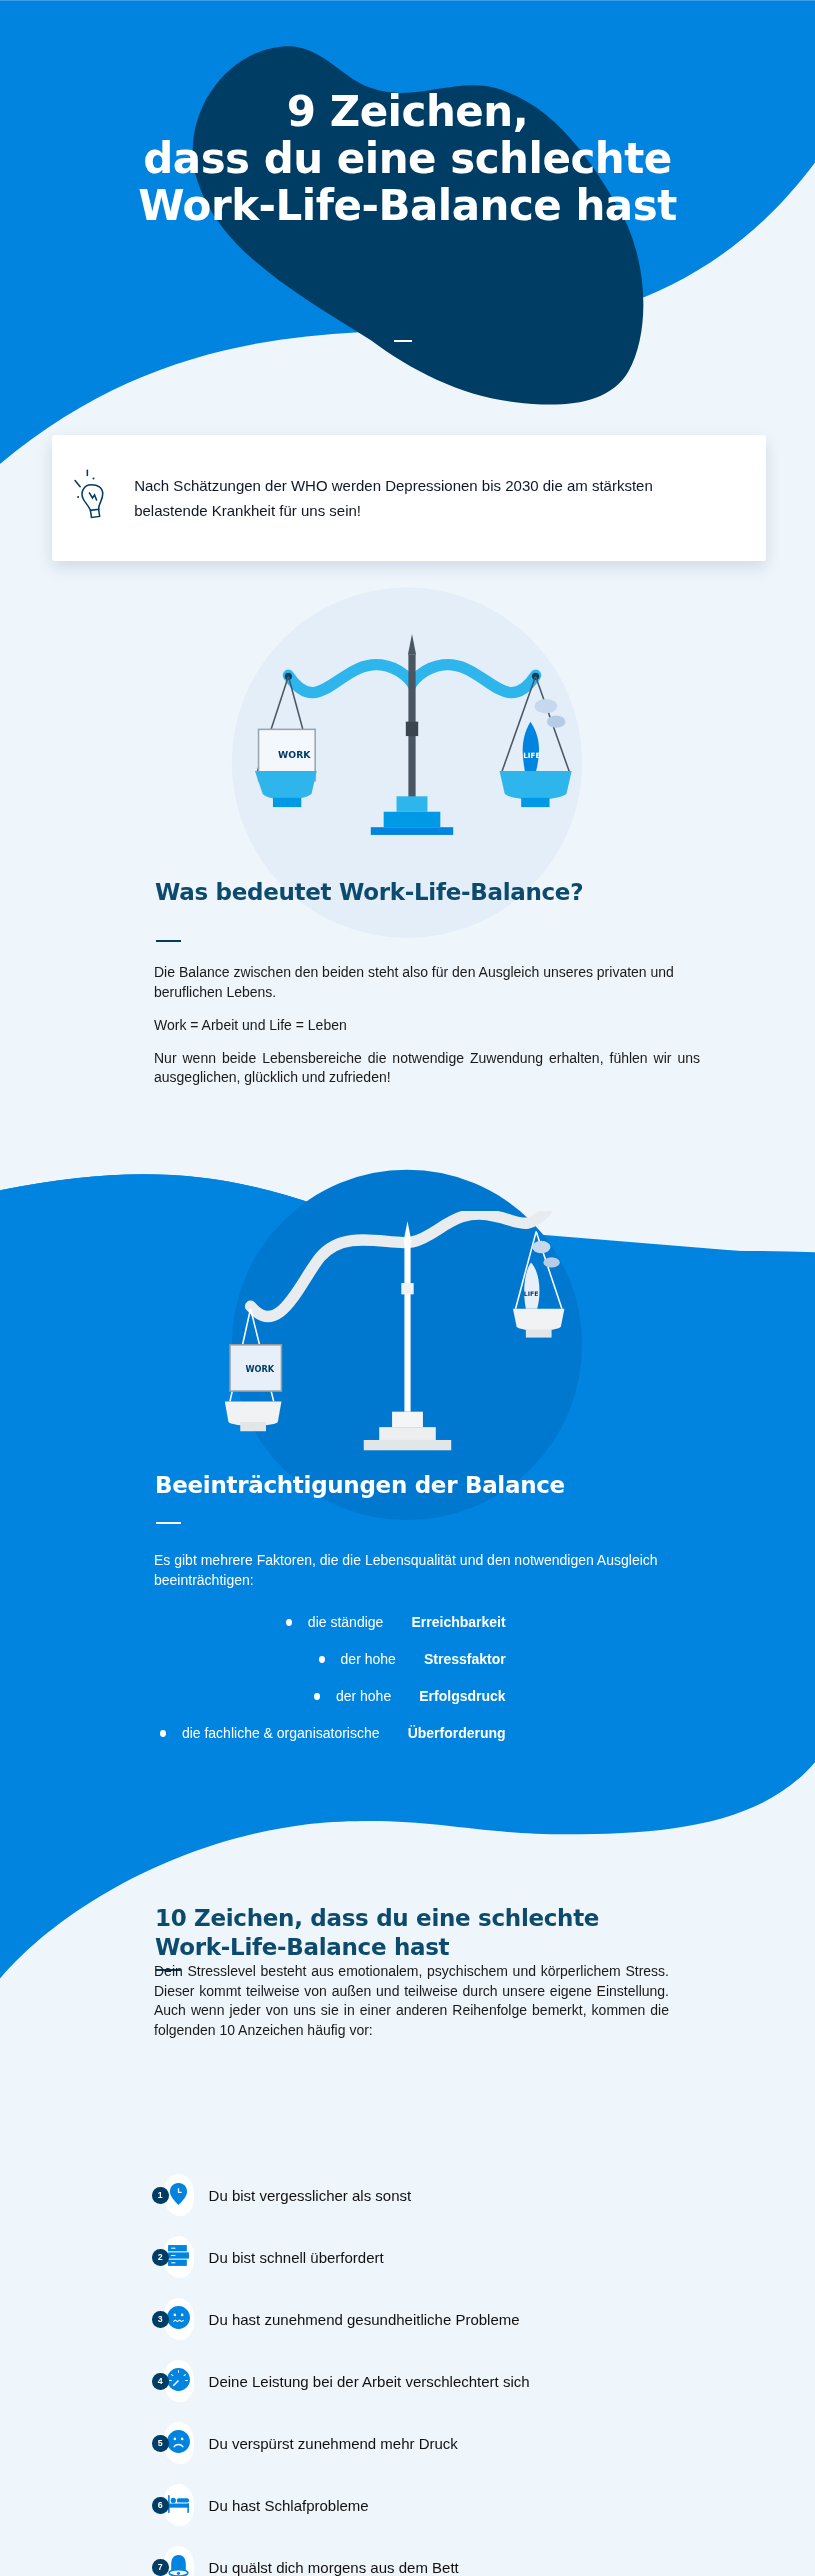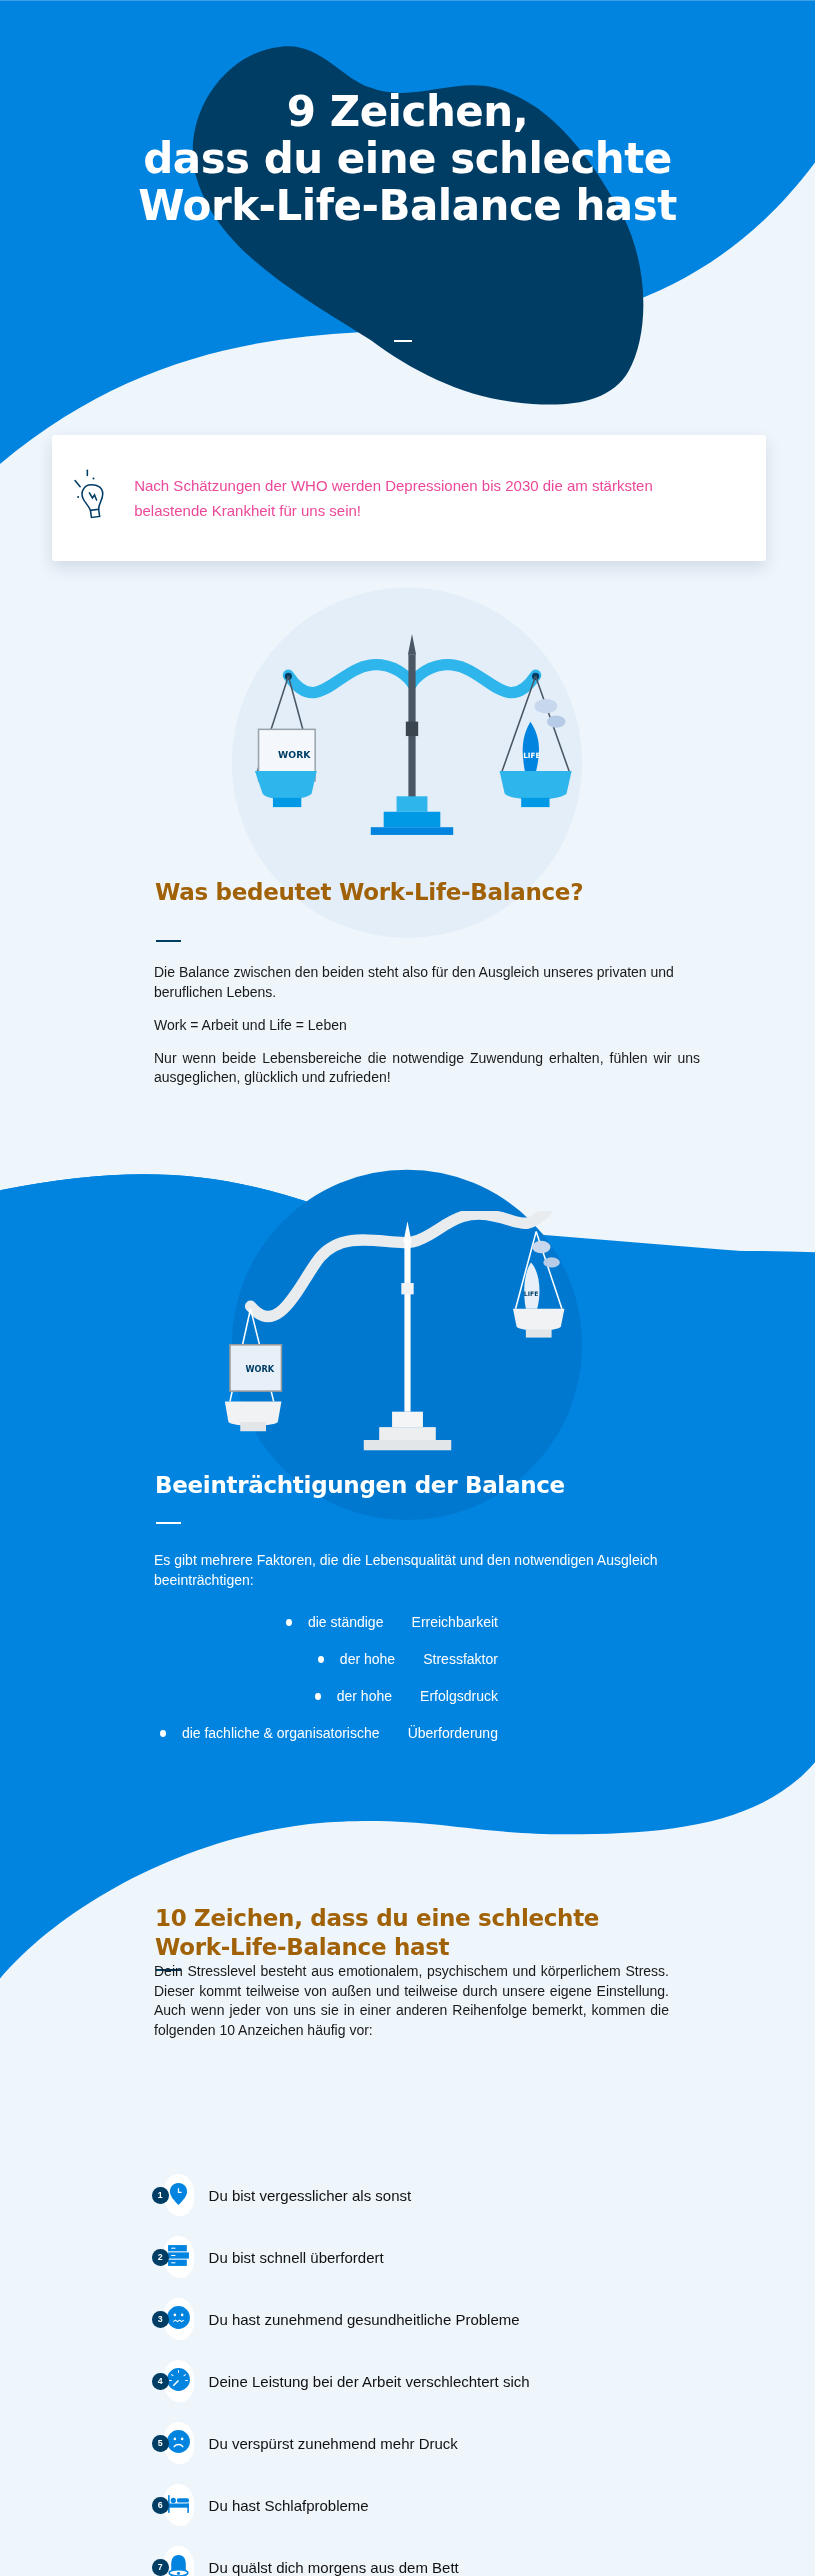--- a/index.html
+++ b/index.html
@@ -6,31 +6,31 @@
   html, body { width: 815px; }
   body { background: #eef5fb; font-family: "Liberation Sans", sans-serif; color: #1a1a1a; position: relative; overflow-x: hidden; }
   .page { position: relative; width: 815px; height: 3852px; overflow: hidden; background: #eef5fb; }
   .abs { position: absolute; }
   svg.bg { position: absolute; left: 0; top: 0; }
   .hero-title { position: absolute; left: 0; width: 815px; top: 88px; text-align: center; color: #fff; font-weight: 700; font-size: 42px; line-height: 47px; letter-spacing: -0.5px; font-family: "DejaVu Sans", sans-serif; }
   .hero-title div { white-space: nowrap; }
   .rule { position: absolute; height: 2.1px; width: 25px; }
   .card { position: absolute; background: #fff; border-radius: 3.1px; box-shadow: 0 6.2px 15.5px rgba(0,40,80,0.12); display: flex; align-items: center; }
   .card .bulb { width: 41px; height: 62px; flex: 0 0 auto; }
-  .card p { font-size: 15px; line-height: 25px; color: #ec4899; font-weight: 300; }
+  .card p { font-size: 15px; line-height: 25px; color: #0f172a; font-weight: 300; }
   .h2 { position: absolute; font-family: "DejaVu Sans", sans-serif; font-weight: 700; font-size: 23px; line-height: 29px; letter-spacing: -0.3px; }
-  .dark { color: #a16207; }
+  .dark { color: #0c4a6e; }
   .white { color: #fff; }
   .body-text { position: absolute; font-size: 14px; line-height: 19.6px; }
   .body-text p { margin-bottom: 13.4px; }
   .justify { text-align: justify; }
   .bullets { position: absolute; list-style: none; }
   .bullets li { font-size: 14px; line-height: 18.5px; color: #fff; margin-bottom: 18.5px; display: flex; align-items: center; justify-content: flex-end; }
   .bullets li .dot { width: 6.2px; height: 7.2px; border-radius: 50%; background: #fff; margin-right: 15.5px; margin-left: 8.2px; }
-  .bullets li b { font-weight: 400; margin-left: 4.1px; padding-left: 24px; }
+  .bullets li b { font-weight: 700; margin-left: 4.1px; padding-left: 24px; }
   .signs { position: absolute; left: 152px; top: 2164px; width: 515px; }
   .sign { display: flex; align-items: center; height: 62px; }
   .sign .badge { position: relative; width: 36px; height: 36px; margin-right: 20.6px; }
   .sign .blob { position: absolute; left: 11.3px; top: -3.1px; width: 31px; height: 42px; border-radius: 50% 50% 45% 55%; background: #fff; }
   .sign .num { position: absolute; left: 0; top: 10.3px; width: 16.5px; height: 16.5px; border-radius: 50%; background: #003d64; color: #fff; font-weight: 700; font-size: 8.8px; text-align: center; line-height: 16.5px; z-index: 2; }
   .sign .ic { position: absolute; left: 14.4px; top: 4.1px; width: 25px; height: 25px; z-index: 1; }
   .sign .label { font-size: 15px; color: #111; font-weight: 300; }
 </style>
 </head>
 <body>

